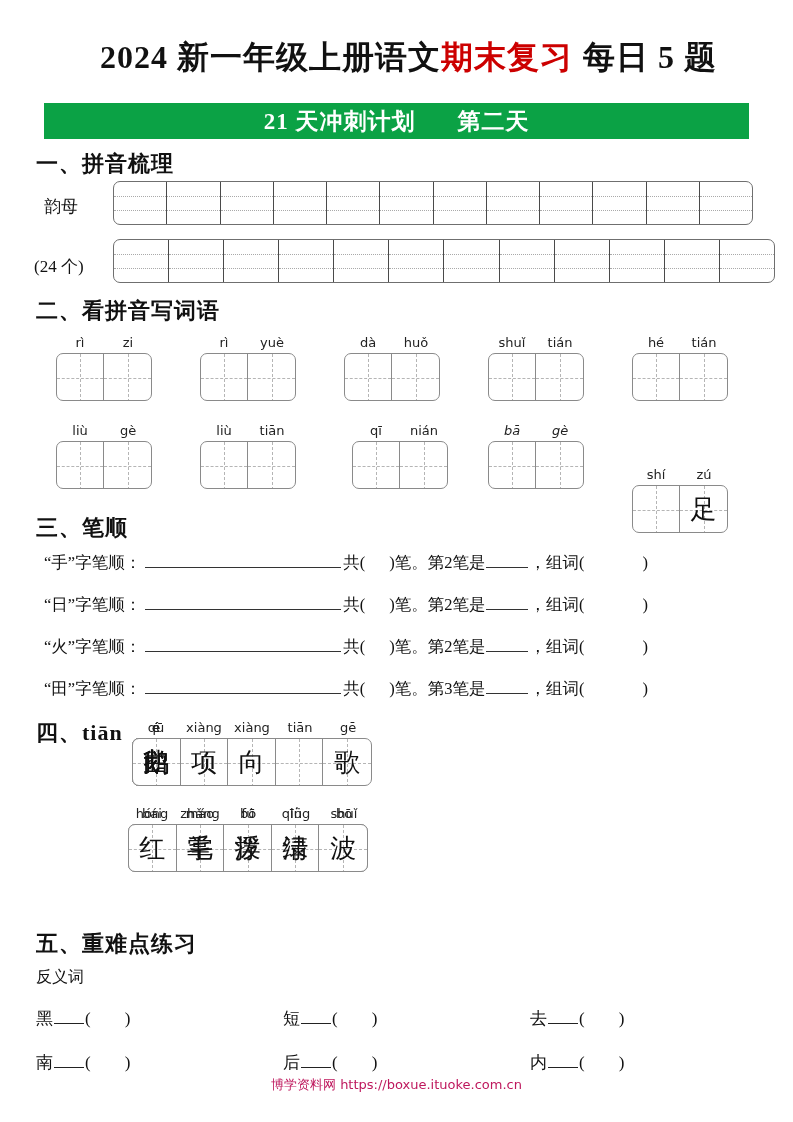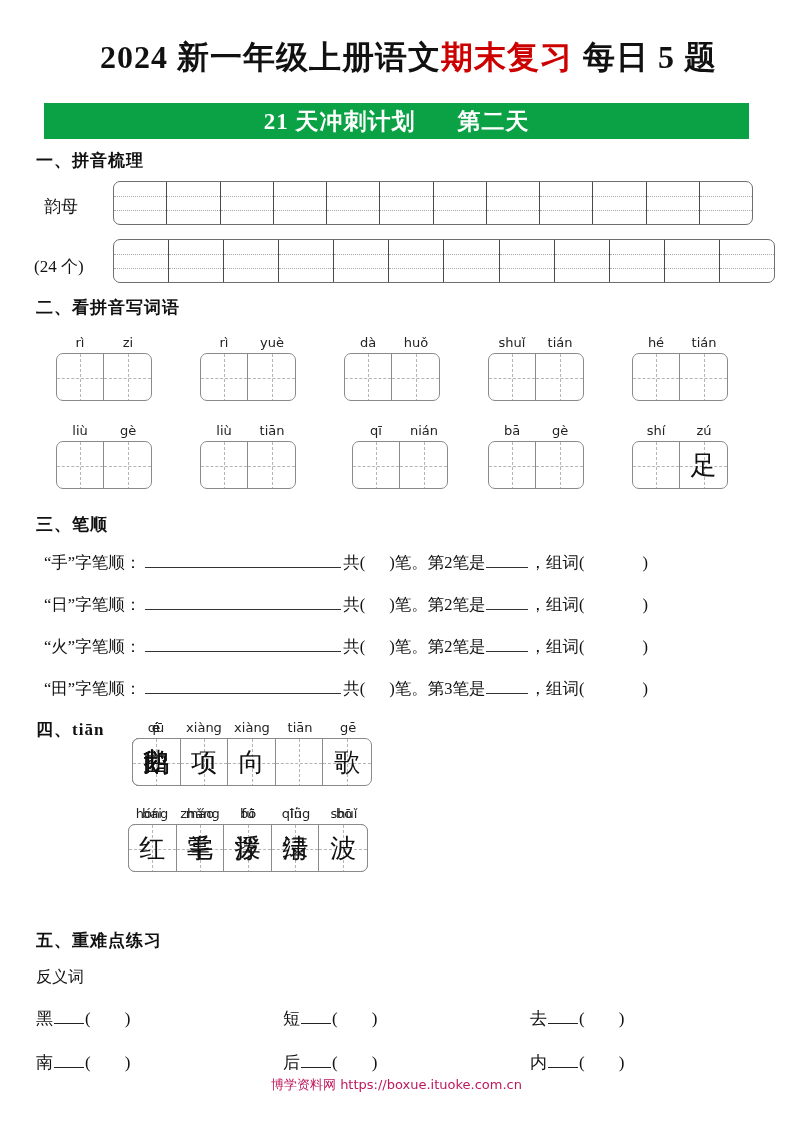--- a/index.html
+++ b/index.html
@@ -35,21 +35,21 @@
     color:#ffffff;
     font-size:23px;font-weight:bold;
     display:flex;align-items:center;justify-content:center;
     letter-spacing:1px;
   }
   .banner .b-gap{display:inline-block;width:42px;}
 
   
   .sec-h{
     position:absolute;left:36px;
-    font-size:17px;font-weight:bold;
+    font-size:22px;font-weight:bold;
     letter-spacing:1px;
     white-space:nowrap;
   }
   .sub-h{
     position:absolute;left:36px;
     font-size:16px;
     white-space:nowrap;
   }
 
   
@@ -431,38 +431,38 @@
           <div class="tz" style="width: 48px; height: 48px;">
             <div class="vh"></div>
             <div class="hh"></div>
           </div>
           <div class="tz" style="width: 48px; height: 48px;">
             <div class="vh"></div>
             <div class="hh"></div>
           </div>
         </div>
       </div>
-      <div class="wordgroup" style="position: absolute; left: 488px; top: 422px;">
+      <div class="wordgroup" style="position: absolute; left: 488px; top: 422px; font-style: italic;">
         <div class="wg-py" style="width: 96px;">
           <span>bā</span>
           <span>gè</span>
         </div>
         <div class="tzg" style="width: 96px; height: 48px;">
           <div class="tz" style="width: 48px; height: 48px;">
             <div class="vh"></div>
             <div class="hh"></div>
           </div>
           <div class="tz" style="width: 48px; height: 48px;">
             <div class="vh"></div>
             <div class="hh"></div>
           </div>
         </div>
       </div>
       <div class="wordgroup" style="position: absolute; left: 632px; top: 422px;">
-        <div class="wg-py" style="width: 96px;">
+        <div class="wg-py" style="width: 96px; margin-top: 44px;">
           <span>shí</span>
           <span>zú</span>
         </div>
         <div class="tzg" style="width: 96px; height: 48px;">
           <div class="tz" style="width: 48px; height: 48px;">
             <div class="vh"></div>
             <div class="hh"></div>
           </div>
           <div class="tz" style="width: 48px; height: 48px;">
             <div class="vh"></div>

